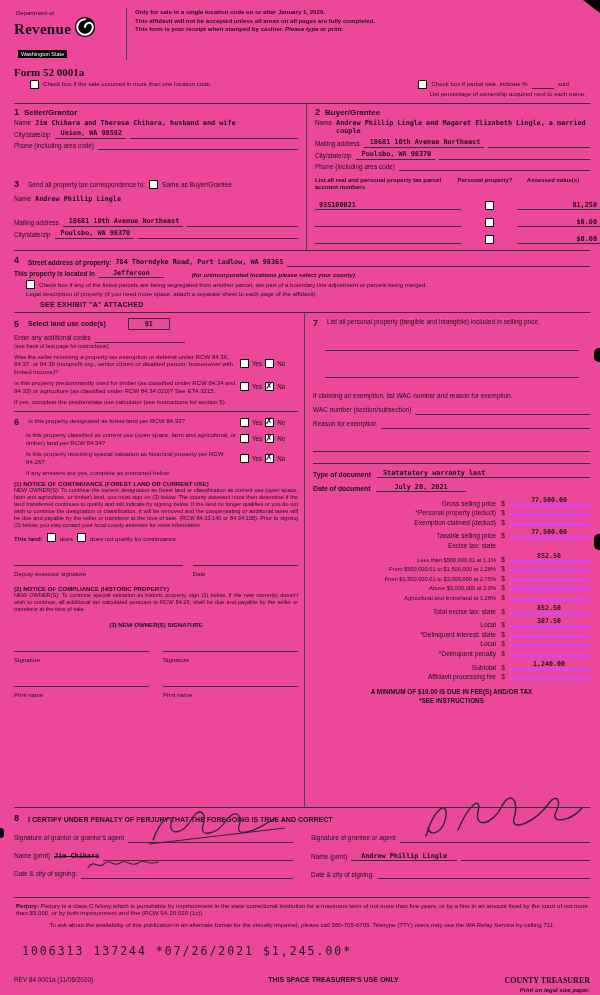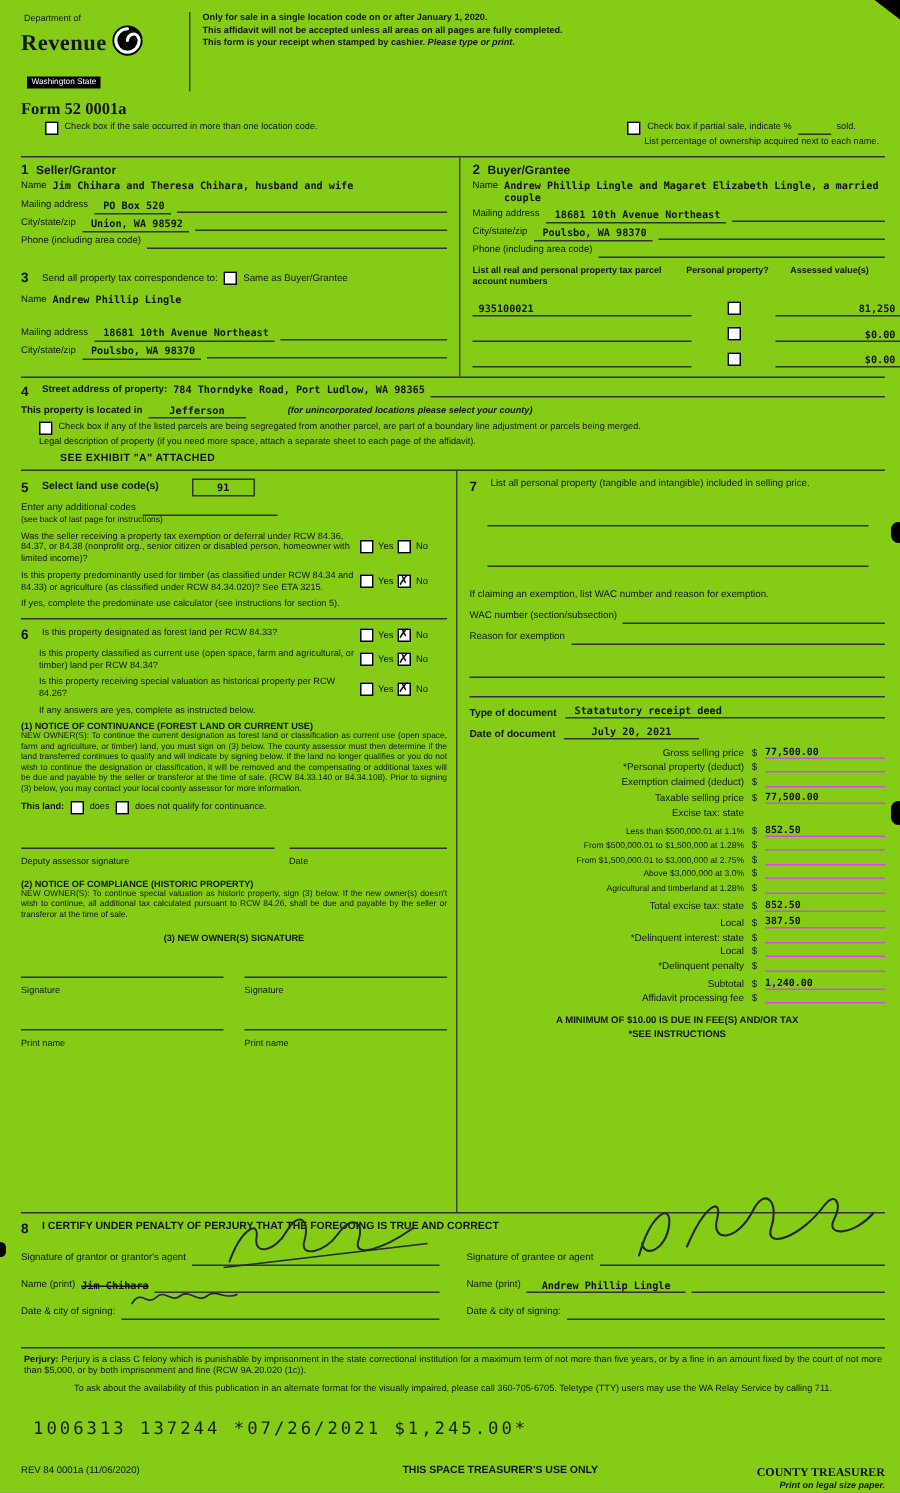--- a/index.html
+++ b/index.html
@@ -1,17 +1,17 @@
 <!DOCTYPE html>
 <html><head>
 <meta charset="utf-8">
 <style>
   html,body{margin:0;padding:0}
   body{background:#8f8f8f;display:flex;justify-content:center;font-family:"Liberation Sans","DejaVu Sans",sans-serif}
-  .page{position:relative;width:600px;height:995px;background:#84cc16;color:#151515;box-sizing:border-box;
+  .page{position:relative;width:600px;height:995px;background:#ec4899;color:#151515;box-sizing:border-box;
         padding:8px 10px 0 14px;overflow:hidden}
   .row{display:flex}
   .grow{flex:1}
   .b{font-weight:bold}
   .i{font-style:italic}
   .c{text-align:center}
   .tiny{font-size:5.6px}
   .t55{font-size:5.6px;line-height:1.25;text-align:justify}
   .t6{font-size:6.1px;line-height:1.25}
   .t65{font-size:6.5px;line-height:1.3}
@@ -37,21 +37,21 @@
   .title-block>div{margin-bottom:1px}
   
   .form-no-row{margin-top:2px;height:15px}
   .form-number{font-family:"Liberation Serif","DejaVu Serif",serif;font-weight:bold;font-size:11px}
   .top-cb{justify-content:space-between;padding:3px 4px 5px 16px;border-bottom:1px solid #333}
   .top-cb .grp{display:flex;gap:4px;align-items:flex-start}
   
   .sec12{border-bottom:0;min-height:64px}
   .colL{width:284px;flex:none;border-right:1px solid #444;padding:3px 8px 3px 0}
   .colR{flex:1;padding:3px 0 3px 8px}
-  .fline{display:flex;gap:4px;margin-top:2px}
+  .fline{display:flex;align-items:flex-end;gap:4px;margin-top:2px}
   .fline .val{border-bottom:1px solid #333;padding:0 4px 0 6px}
   .sec-head{margin-bottom:1px;display:flex;align-items:baseline}
   .sec-title{font-weight:bold;font-size:8px}
   .sec3row{min-height:76px;border-bottom:1px solid #333}
   
   .ptable{font-size:6px}
   .phead{display:flex;font-weight:bold;line-height:1.15;margin-bottom:2px}
   .ph1{width:142px}.ph2{width:56px;text-align:center}.ph3{width:80px;text-align:center}
   .prow{display:flex;align-items:flex-end;height:17px}
   .pr-num{width:142px;border-bottom:1px solid #333;padding-left:4px}
@@ -75,21 +75,21 @@
   .sigpair{display:flex;gap:14px;margin-top:10px}
   .sigpair .one{flex:1}
   
   .sec7top{border-bottom:1px solid #333;padding-bottom:5px}
   .docline{display:flex;align-items:flex-end;gap:6px;margin-top:5px;font-size:6.8px}
   .tax-lines{margin-top:4px}
   .tax-line{display:flex;align-items:flex-end;margin-bottom:2.6px;font-size:6.6px}
   .tl-label{flex:1;text-align:right}
   .tax-line.sub .tl-label{font-size:5.7px}
   .tl-dollar{width:14px;text-align:center;flex:none}
-  .tl-value{width:78px;border-bottom:1px solid #d946ef;text-align:left;flex:none;font-size:6.6px;padding-right:2px}
+  .tl-value{width:78px;border-bottom:3px solid #d946ef;text-align:center;flex:none;font-size:6.6px;padding-right:2px}
   .tax-line.nol .tl-value{border-bottom:none}
   .min-note{font-weight:bold;font-size:6.4px;text-align:center;margin-top:5px}
   
   .sec8{padding:3px 0 2px;border-bottom:1px solid #333;min-height:84px}
   .sig-cols{display:flex;gap:18px;margin-top:3px}
   .sig-col{flex:1;position:relative}
   .sig-col .fline{margin-top:8px}
   .sigsvg{position:absolute;pointer-events:none}
   
   .perjury{padding:4px 2px 2px}
@@ -165,25 +165,20 @@
   <div class="sec12 row">
     <div class="colL">
       <div class="sec-head">
         <span class="sec-num">1</span>
         <span class="sec-title">Seller/Grantor</span>
       </div>
       <div class="fline t65">
         <span class="lbl">Name</span>
         <span class="typed">Jim Chihara and Theresa Chihara, husband and wife</span>
       </div>
-      <div class="fline t65" style="margin-top:5px">
-        <span class="lbl">Mailing address</span>
-        <span class="typed val">PO Box 520</span>
-        <span class="fill grow"></span>
-      </div>
       <div class="fline t65">
         <span class="lbl">City/state/zip</span>
         <span class="typed val">Union, WA 98592</span>
         <span class="fill grow"></span>
       </div>
       <div class="fline t65">
         <span class="lbl">Phone (including area code)</span>
         <span class="fill grow"></span>
       </div>
     </div>
@@ -410,21 +405,21 @@
         </div>
         <div class="fline t65" style="margin-top:5px">
           <span>Reason for exemption</span>
           <span class="fill grow"></span>
         </div>
         <div style="margin:9px 0 2px 0"><span class="fill" style="width:100%"></span></div>
       </div>
 
       <div class="docline">
         <span class="b">Type of document</span>
-        <span class="typed u grow" style="padding:0 6px">Statatutory receipt deed</span>
+        <span class="typed u grow" style="padding:0 6px">Statatutory warranty last</span>
       </div>
       <div class="docline">
         <span class="b">Date of document</span>
         <span class="typed u" style="padding:0 18px">July 20, 2021</span>
         <span class="grow"></span>
       </div>
 
       <div class="tax-lines">
 
       <div class="tax-line">

